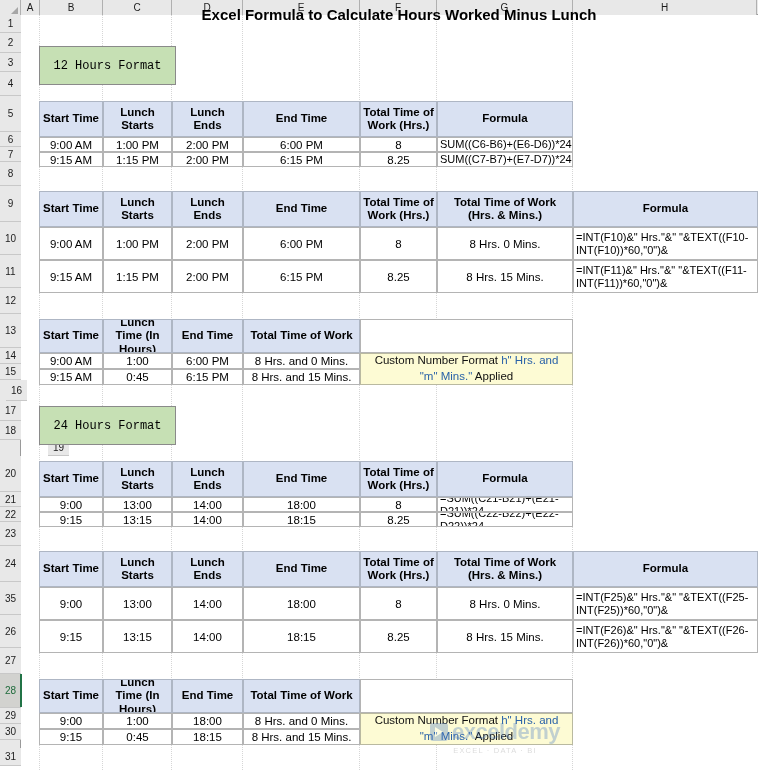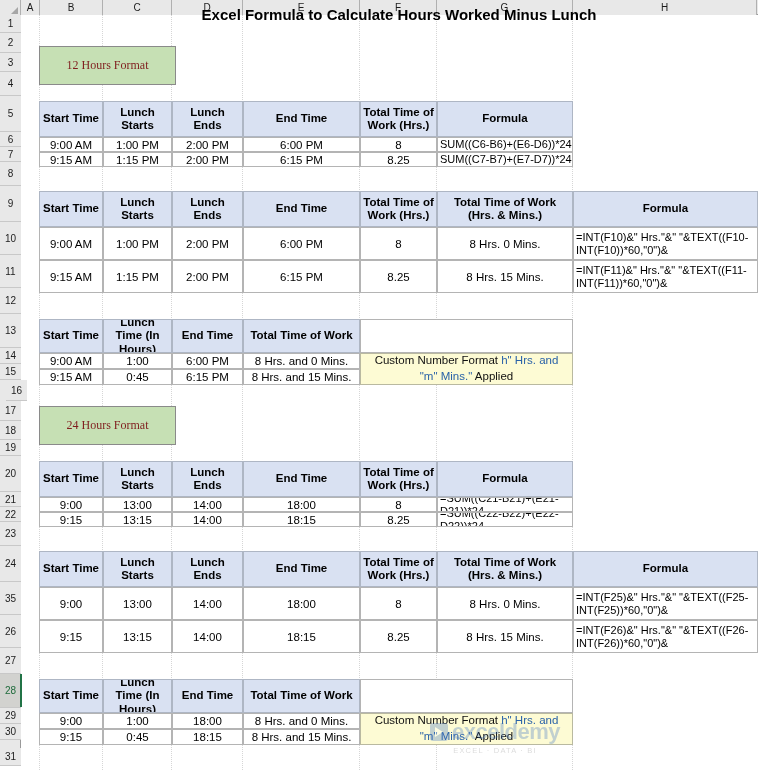--- a/index.html
+++ b/index.html
@@ -133,22 +133,22 @@
 
   
   .green-box {
     position: absolute;
     background: #c6e0b4;
     border: 1px solid #8a8a8a;
     display: flex;
     align-items: center;
     justify-content: center;
     font-size: 12px;
-    color: #7f1d1d;
-    font-family: Liberation Serif, serif;
+    color: #000000;
+    font-family: Liberation Mono, monospace;
   }
 
   
   .note-box {
     position: absolute;
     background: #fdfbd4;
     border: 1px solid #b9b9a0;
     display: flex;
     align-items: center;
     justify-content: center;
@@ -242,21 +242,21 @@
       <div class="row-head" style="height: 36px;">9</div>
       <div class="row-head" style="height: 33px;">10</div>
       <div class="row-head" style="height: 33px;">11</div>
       <div class="row-head" style="height: 26px;">12</div>
       <div class="row-head" style="height: 34px;">13</div>
       <div class="row-head" style="height: 16px;">14</div>
       <div class="row-head" style="height: 16px;">15</div>
       <div class="row-head" style="height: 21px; margin-left: 6px;">16</div>
       <div class="row-head" style="height: 20px;">17</div>
       <div class="row-head" style="height: 19px;">18</div>
-      <div class="row-head" style="height: 16px;">19</div>
+      <div class="row-head" style="height: 16px; margin-left: 48px;">19</div>
       <div class="row-head" style="height: 36px;">20</div>
       <div class="row-head" style="height: 15px;">21</div>
       <div class="row-head" style="height: 15px;">22</div>
       <div class="row-head" style="height: 24px;">23</div>
       <div class="row-head" style="height: 36px;">24</div>
       <div class="row-head" style="height: 33px;">35</div>
       <div class="row-head" style="height: 33px;">26</div>
       <div class="row-head" style="height: 26px;">27</div>
       <div class="row-head selected" style="height: 34px;">28</div>
       <div class="row-head" style="height: 16px;">29</div>

